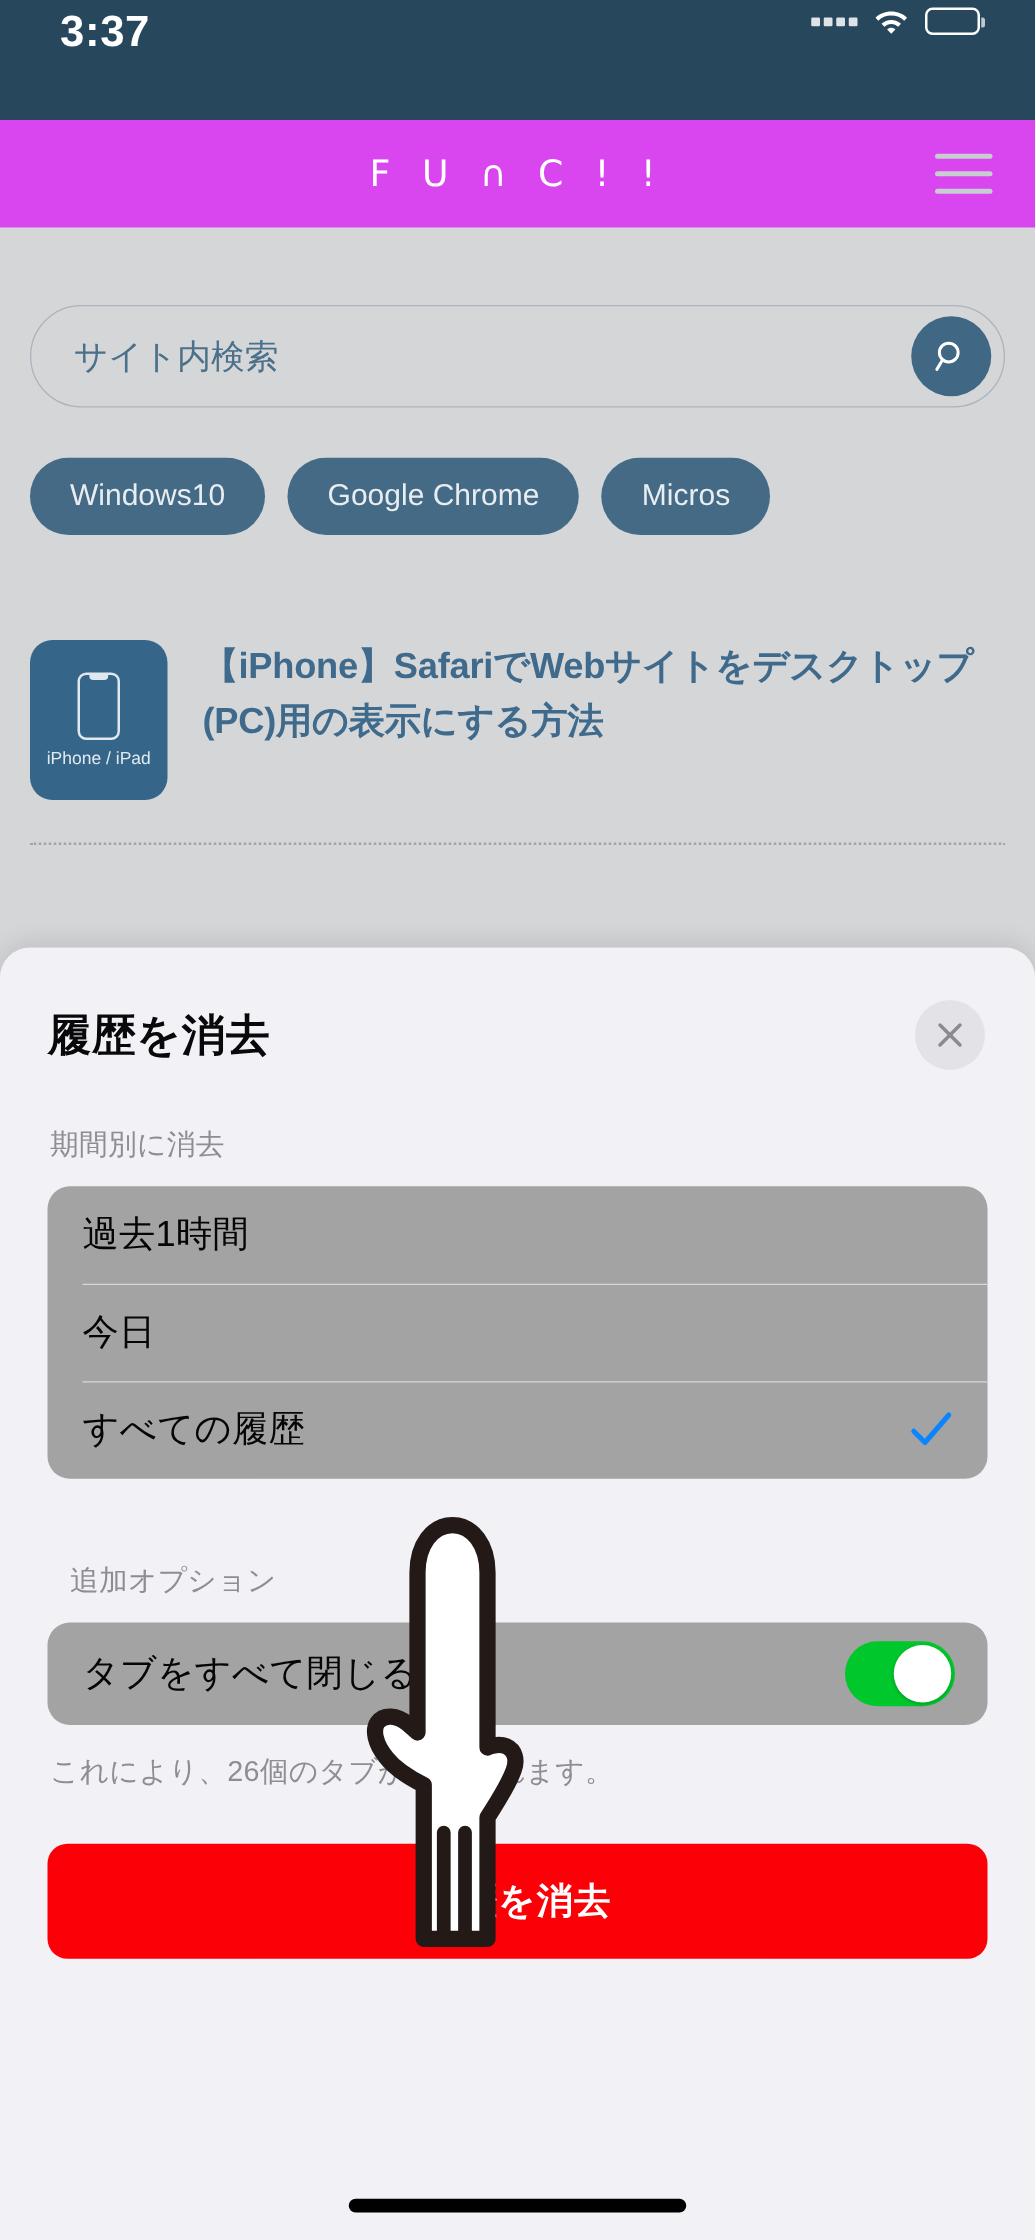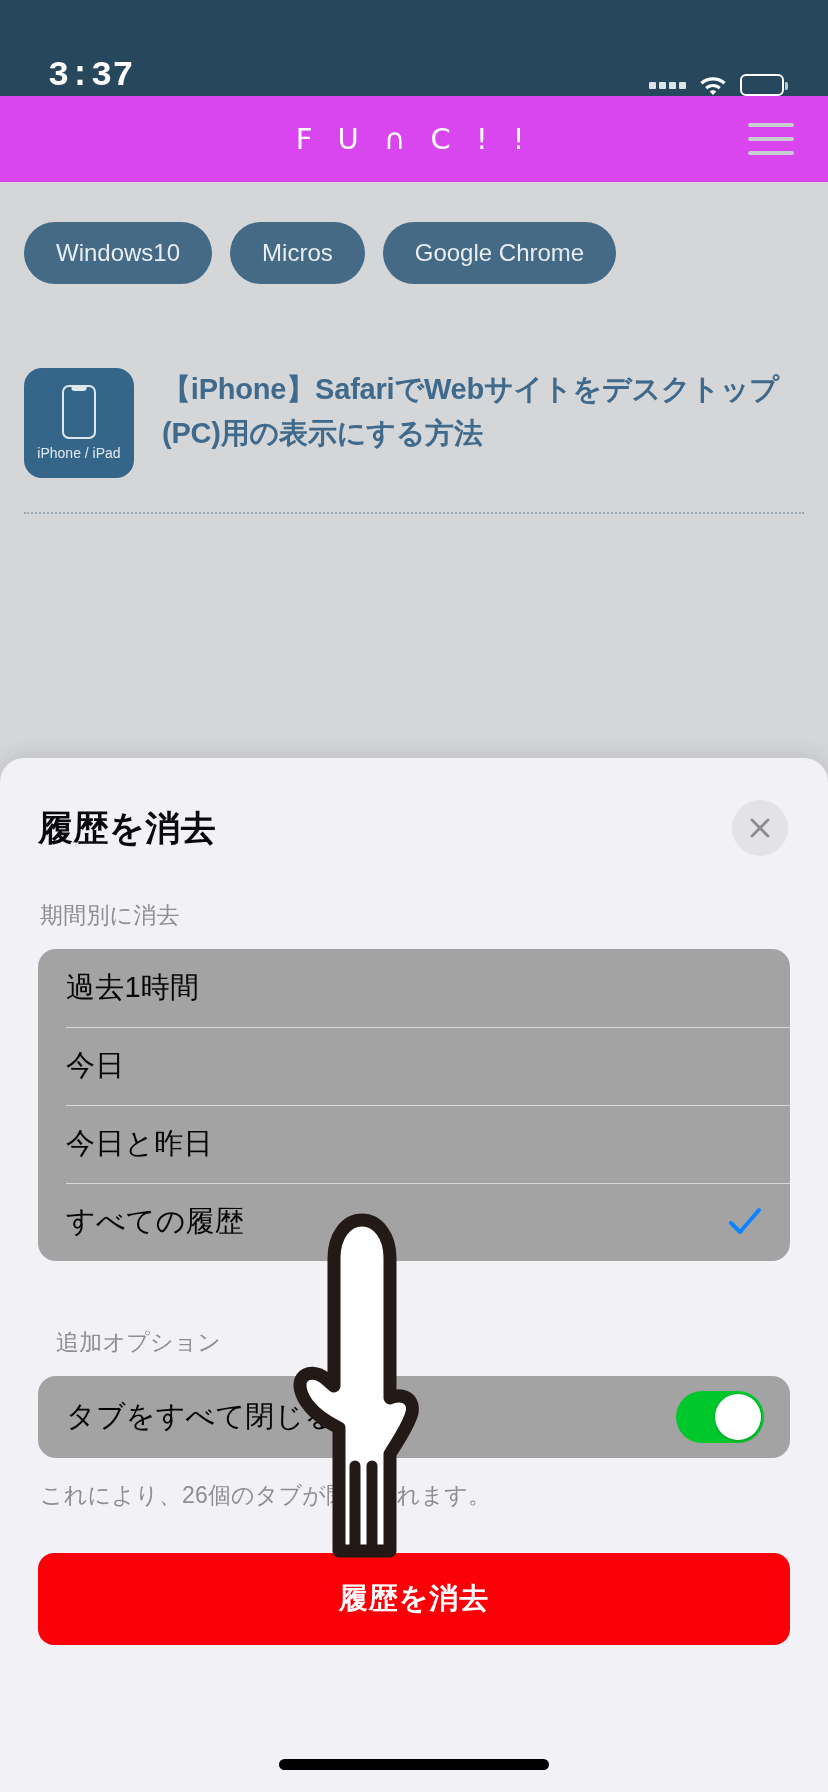--- a/index.html
+++ b/index.html
@@ -14,26 +14,25 @@
     font-family: "Liberation Sans", "DejaVu Sans", sans-serif;
     background: #d4d6d8;
     position: relative;
   }
 
   
   .status-bar {
     height: 96px;
     background: #27475c;
     display: flex;
-    align-items: flex-end;
+    align-items: flex-start;
     justify-content: space-between;
     padding: 0 44px 0 48px;
     position: relative;
     z-index: 2;
-    font-family: Liberation Mono, monospace;
   }
   .status-time {
     color: #ffffff;
     font-size: 35px;
     font-weight: bold;
     letter-spacing: 0.5px;
     margin-top: 6px;
   }
   .status-right {
     display: flex;
@@ -169,21 +168,21 @@
     cursor: pointer;
   }
 
   .article-row {
     margin-top: 84px;
     display: flex;
     gap: 28px;
     align-items: flex-start;
   }
   .article-thumb {
-    width: 110px; height: 110px;
+    width: 110px; height: 128px;
     background: #35668a;
     border-radius: 18px;
     flex-shrink: 0;
     display: flex;
     flex-direction: column;
     align-items: center;
     justify-content: center;
     gap: 6px;
   }
   .thumb-phone {
@@ -394,25 +393,34 @@
   <div class="site-logo">F U ∩ C ! !</div>
   <div class="hamburger">
     <span></span>
       <span></span>
       <span></span>
   </div>
 </div>
 
 <div class="page-body">
 
+  <div class="search-wrap">
+    <input class="search-input" type="text" placeholder="サイト内検索" style="">
+    <button class="search-btn">
+      <svg width="30" height="30" viewBox="0 0 30 30">
+        <circle cx="13" cy="12" r="7.5" fill="none" stroke="#ffffff" stroke-width="2.4"></circle>
+        <line x1="8" y1="18" x2="3.5" y2="25.5" stroke="#ffffff" stroke-width="2.4" stroke-linecap="round"></line>
+      </svg>
+    </button>
+  </div>
 
   <div class="tag-row">
     <button class="tag-chip">Windows10</button>
+    <button class="tag-chip">Google Chrome</button>
     <button class="tag-chip">Micros</button>
-    <button class="tag-chip">Google Chrome</button>
   </div>
 
   <div class="article-row">
     <div class="article-thumb">
       <span class="thumb-phone"></span>
       <span class="thumb-label">iPhone / iPad</span>
     </div>
     <div class="article-title">【iPhone】SafariでWebサイトをデスクトップ(PC)用の表示にする方法</div>
   </div>
 
@@ -432,23 +440,20 @@
   </div>
 
   <div class="section-label sec1-label">期間別に消去</div>
 
   <div class="card">
     <div class="list-item">
       <span class="list-label">過去1時間</span>
     </div>
     <div class="list-item">
       <span class="list-label">今日</span>
-    </div>
-    <div class="list-item">
-      <span class="list-label">今日と昨日</span>
     </div>
     <div class="list-item">
       <span class="list-label">すべての履歴</span>
       <svg class="check-mark" viewBox="0 0 34 30">
         <polyline points="3,16 12,25 31,3" fill="none" stroke="#0a84ff" stroke-width="4" stroke-linecap="round" stroke-linejoin="round"></polyline>
       </svg>
     </div>
   </div>
 
   <div class="section-label sec2-label">追加オプション</div>

